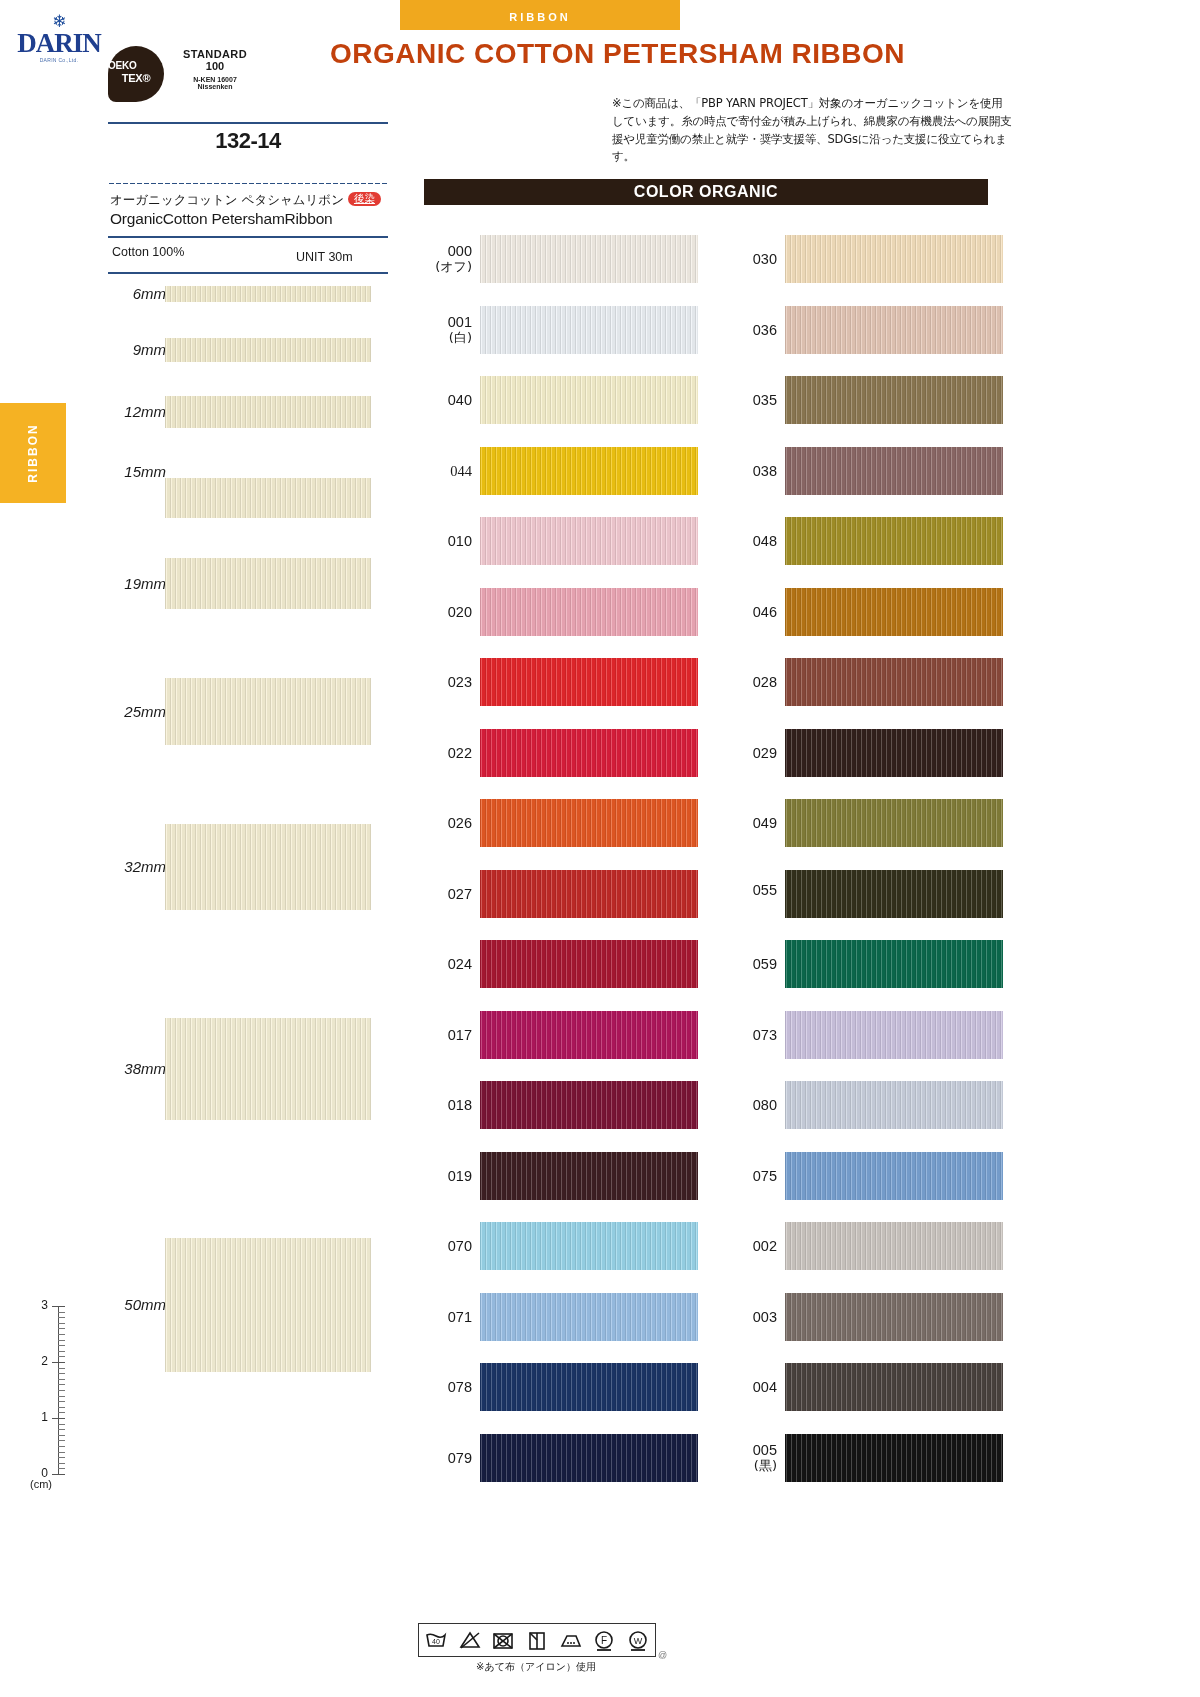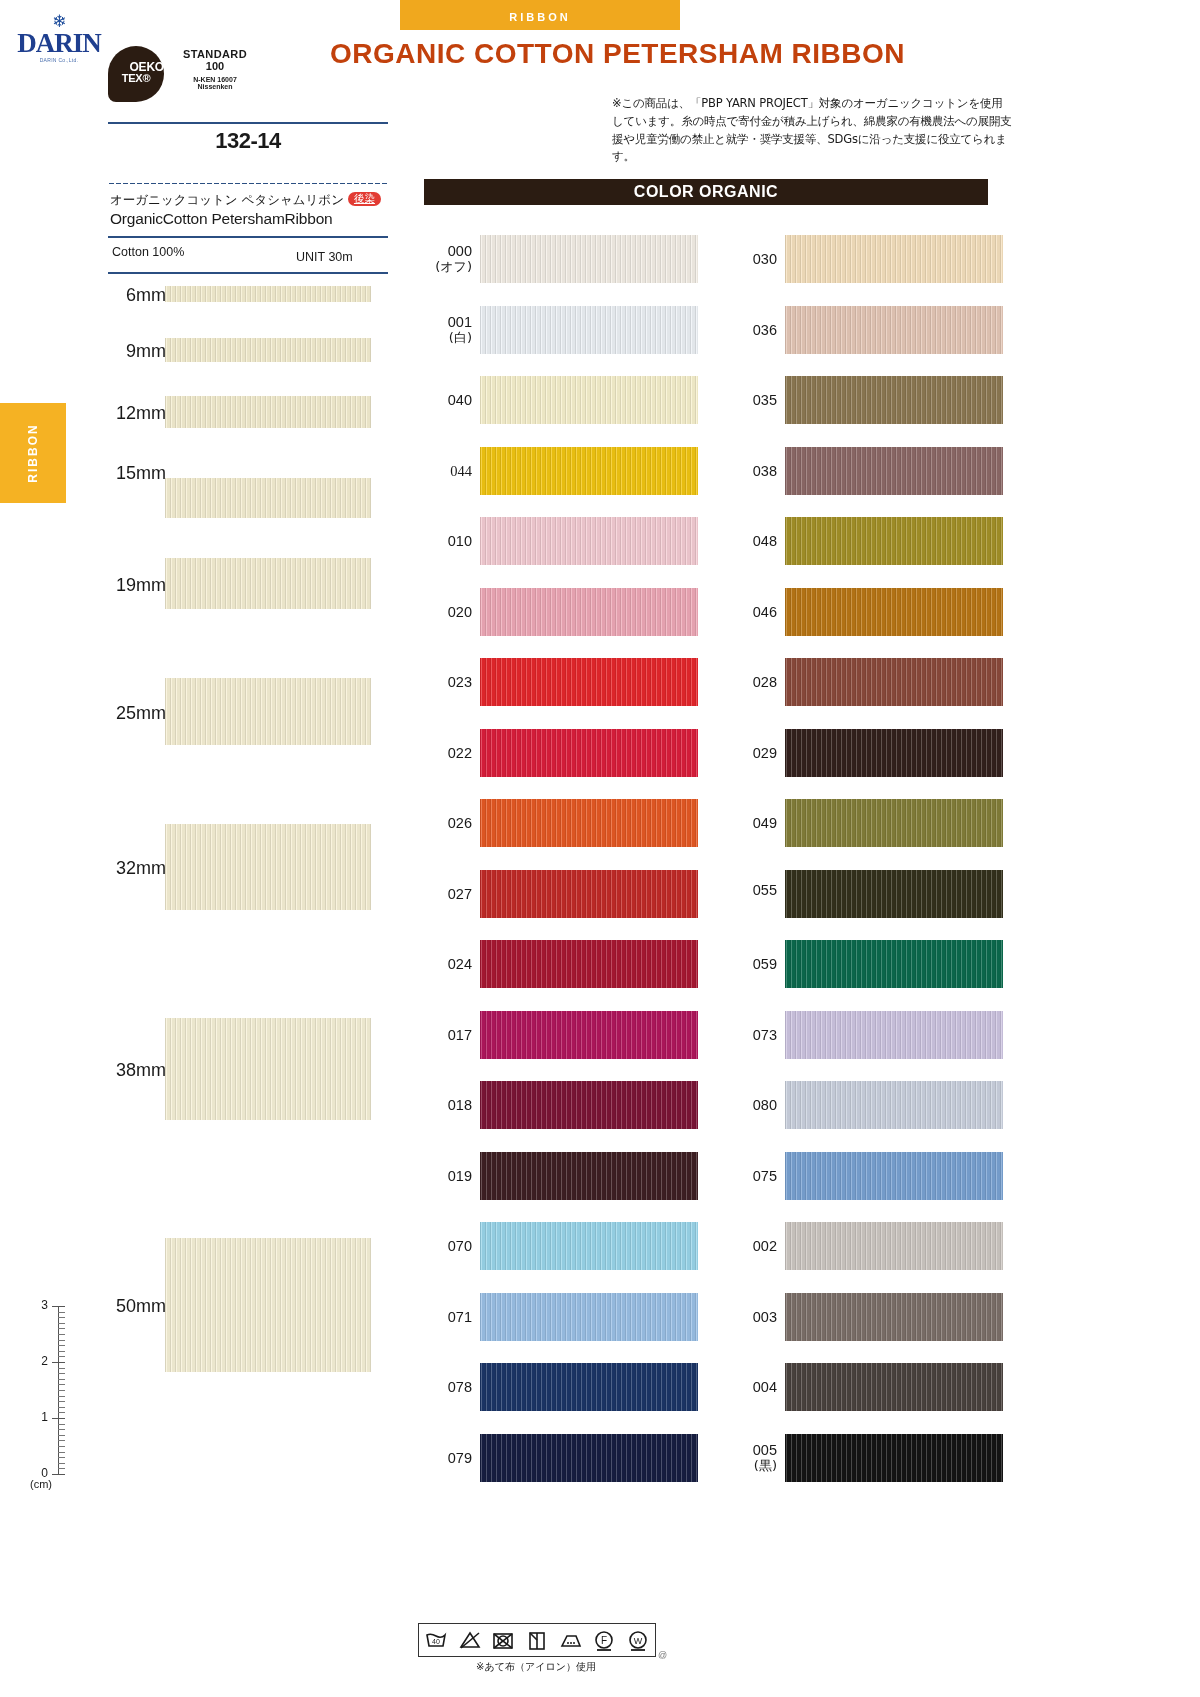--- a/index.html
+++ b/index.html
@@ -12,21 +12,21 @@
 
   
   #logo{position:absolute;left:14px;top:16px;width:90px;text-align:center;}
   #logo .mark{font-size:17px;color:#1f4e9c;line-height:12px;}
   #logo .word{font-size:27px;font-weight:700;color:#1f3f8f;letter-spacing:-1px;font-family:"Liberation Serif",serif;}
   #logo .sub{font-size:5px;color:#4a6fae;letter-spacing:.3px;margin-top:-2px;}
 
   
   #oeko{position:absolute;left:108px;top:46px;width:240px;height:60px;}
   #oeko .drop{position:absolute;left:0;top:0;width:56px;height:56px;background:#2b1c12;border-radius:50% 50% 50% 8px;}
-  #oeko .drop .l1{position:absolute;left:0;top:14px;width:56px;text-align:right;color:#fff;font-size:12px;font-weight:700;letter-spacing:-.2px;}
+  #oeko .drop .l1{position:absolute;left:0;top:14px;width:56px;text-align:left;color:#fff;font-size:10px;font-weight:700;letter-spacing:-.2px;}
   #oeko .drop .l2{position:absolute;left:0;top:26px;width:56px;text-align:center;color:#fff;font-size:11px;font-weight:700;letter-spacing:-.2px;}
   #oeko .txt{position:absolute;left:62px;top:2px;width:170px;}
   #oeko .s1{font-size:11px;font-weight:700;letter-spacing:.4px;text-align:center;width:90px;}
   #oeko .s2{font-size:11px;font-weight:700;text-align:center;width:90px;}
   #oeko .s3{font-size:7px;font-weight:700;text-align:center;width:90px;margin-top:4px;}
   #oeko .s4{font-size:7px;font-weight:700;text-align:center;width:90px;}
 
   
   .rule-solid{position:absolute;left:108px;width:280px;height:2px;background:#2b4f82;}
   .rule-dot{position:absolute;left:108px;width:280px;height:2px;
@@ -34,21 +34,21 @@
   #code{position:absolute;left:108px;top:128px;width:280px;text-align:center;font-size:22px;font-weight:700;letter-spacing:-.5px;}
   #name-jp{position:absolute;left:110px;top:192px;font-size:12.5px;font-family:"DejaVu Sans",sans-serif;}
   #badge-atozome{display:inline-block;background:#e23b33;color:#fff;border-radius:9px;padding:0 6px;font-size:10.5px;margin-left:4px;vertical-align:2px;text-decoration:underline;}
   #name-en{position:absolute;left:110px;top:210px;font-size:15.5px;letter-spacing:-.2px;}
   #composition{position:absolute;left:112px;top:245px;font-size:12.5px;}
   #unit{position:absolute;left:296px;top:250px;font-size:12.5px;}
 
   
   #side-tab{position:absolute;left:0;top:403px;width:66px;height:100px;background:#f5b223;}
   #side-tab span{display:block;transform:rotate(-90deg);transform-origin:center;color:#fff;font-size:12px;font-weight:700;letter-spacing:2px;line-height:100px;text-align:center;}
-  .wlabel{position:absolute;width:66px;text-align:right;font-size:18px;}
+  .wlabel{position:absolute;width:66px;text-align:right;font-size:15px;font-style:italic;}
   .wswatch{position:absolute;left:165px;width:206px;}
 
   
   .rib{background-repeat:repeat;background-size:5px 100%;
        background-image:linear-gradient(90deg,rgba(0,0,0,.13) 0 1px,rgba(255,255,255,.22) 1px 2.5px,rgba(0,0,0,.05) 2.5px 5px);}
   .rib::after{content:"";display:block;height:100%;}
 
   
   #ruler{position:absolute;left:28px;top:1300px;width:50px;height:200px;}
   #ruler .bar{position:absolute;left:30px;top:6px;width:1px;height:168px;background:#555;}

